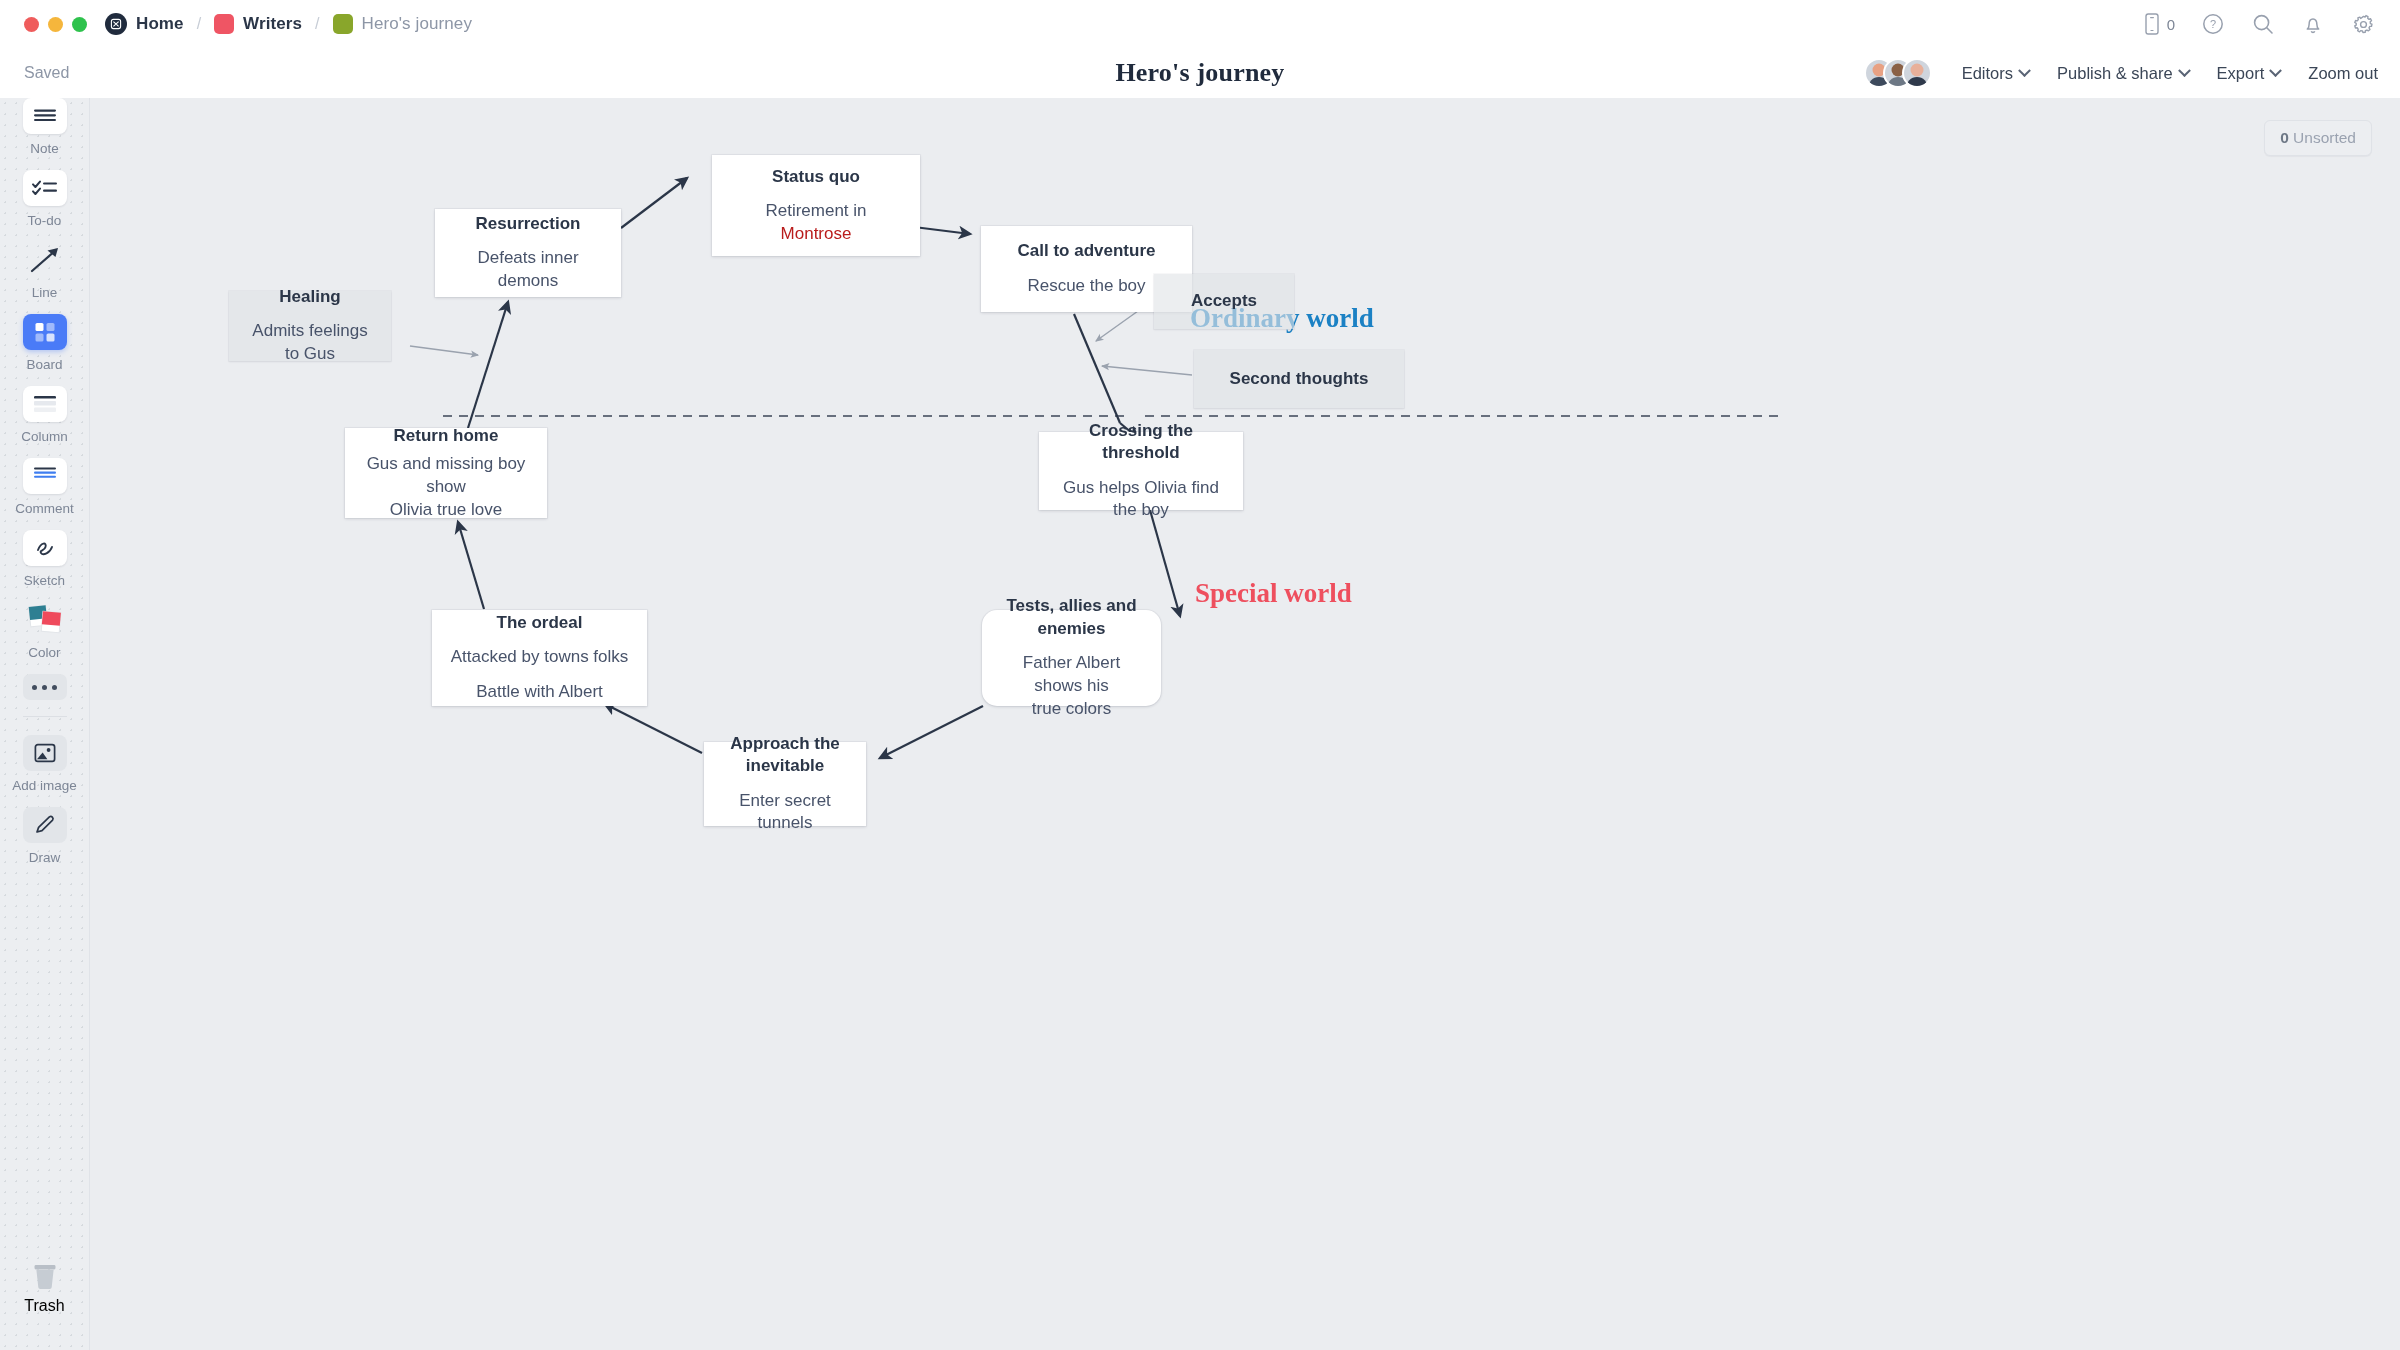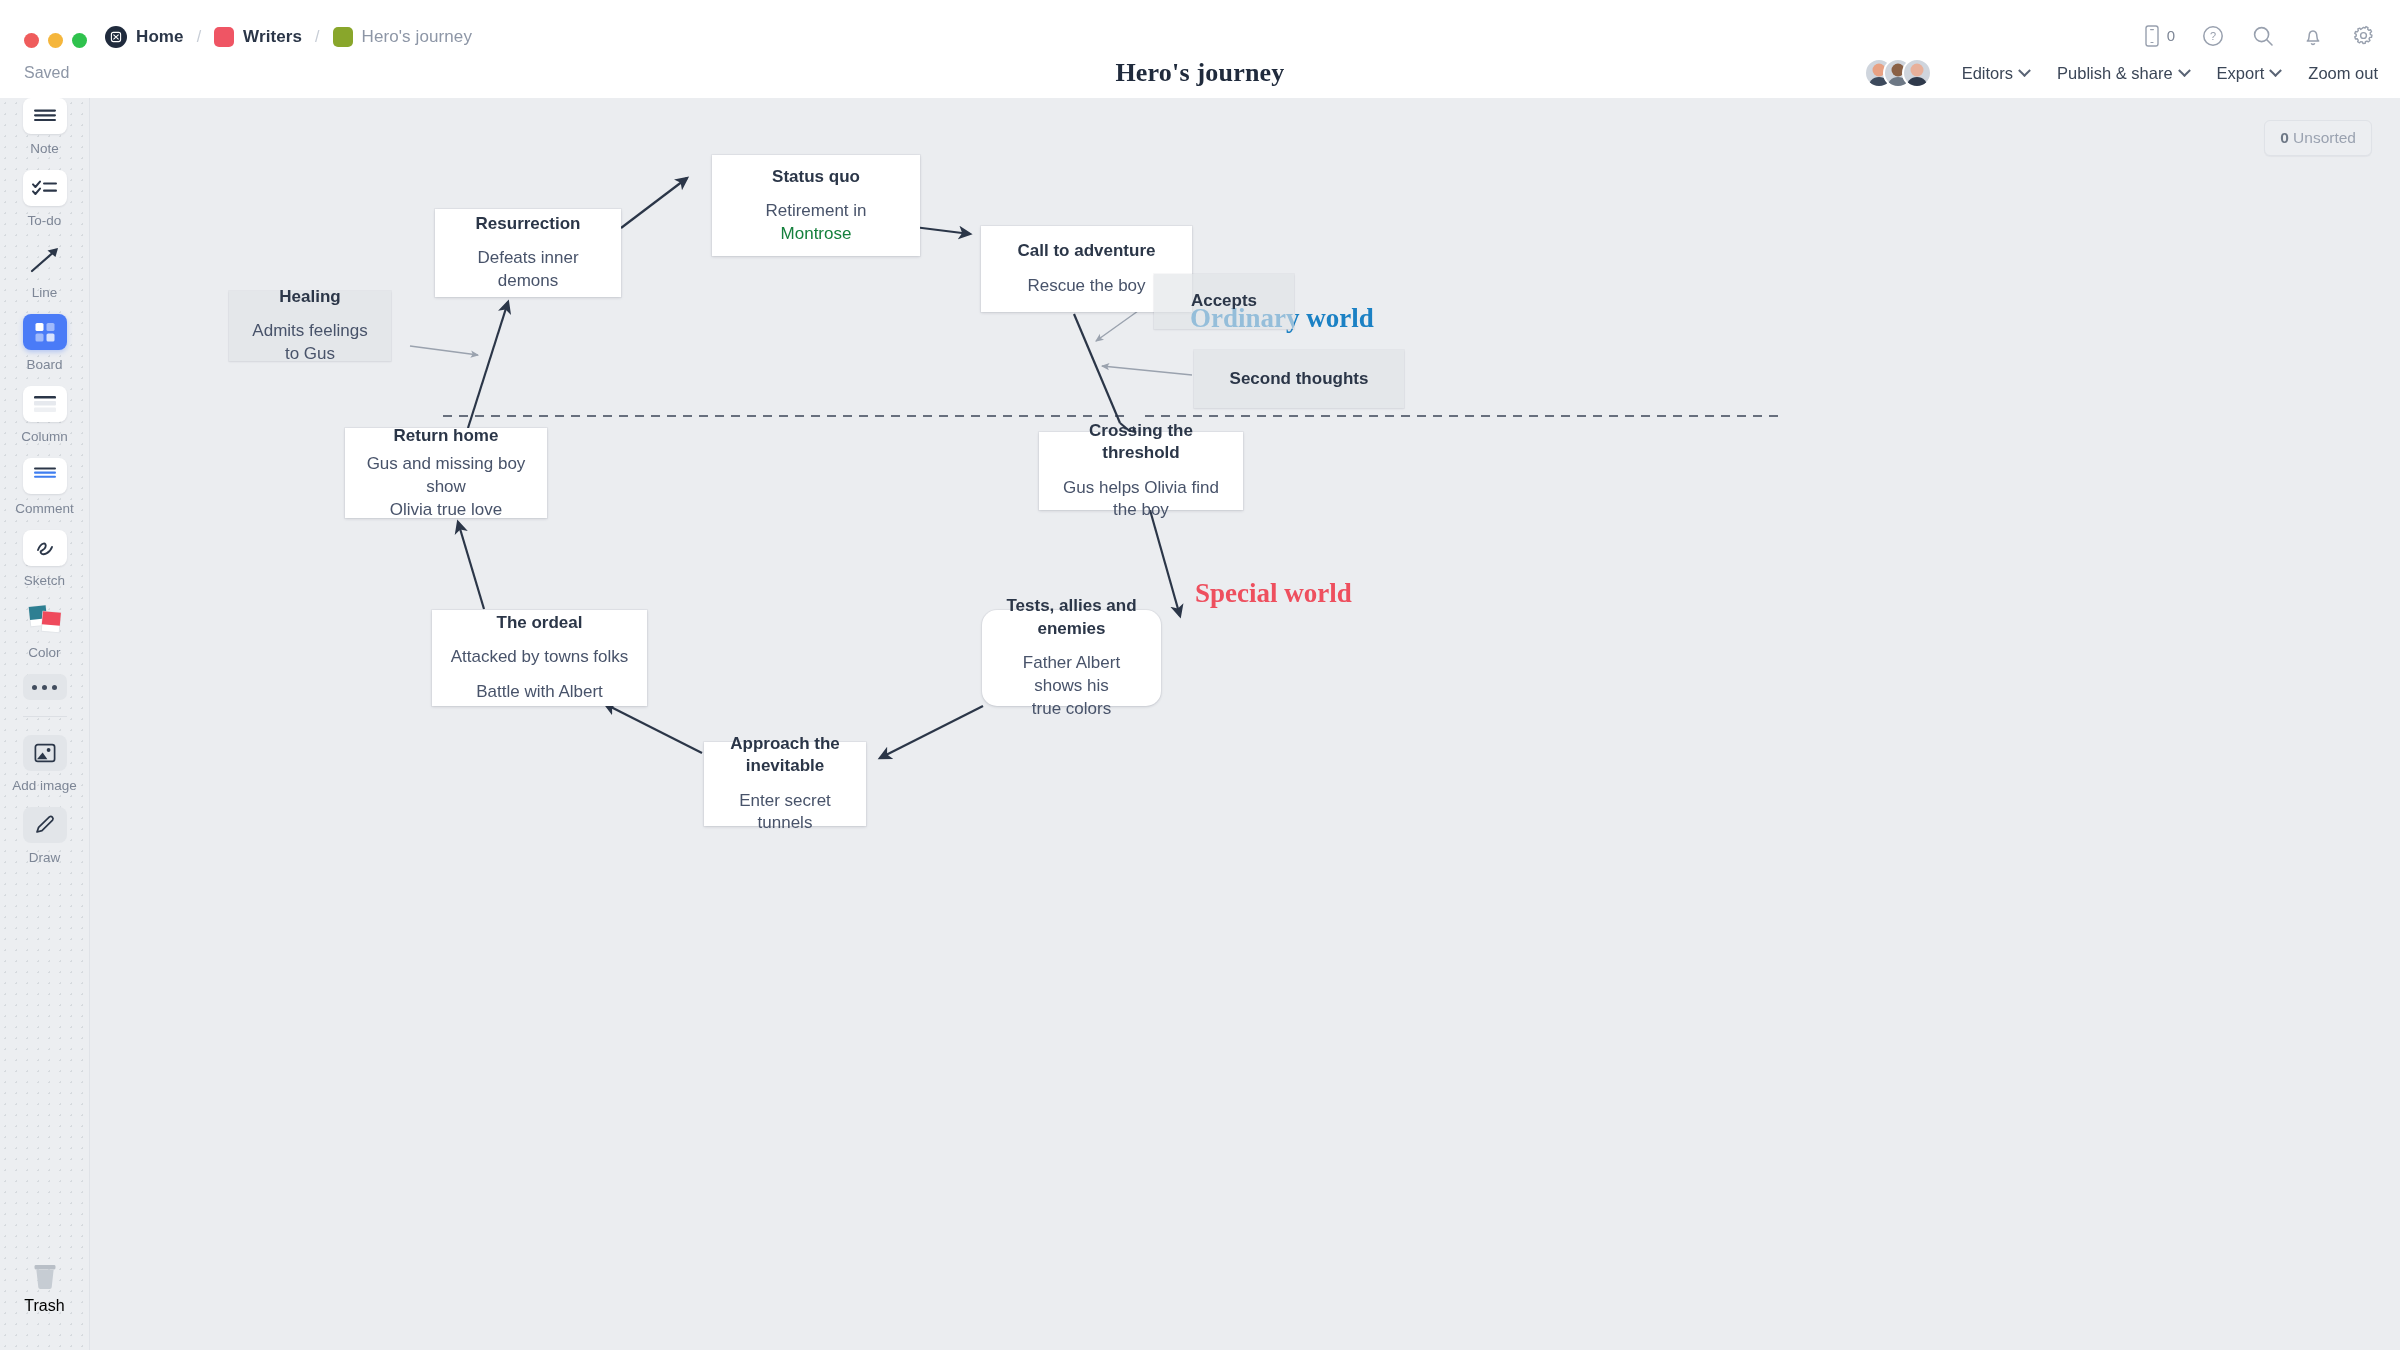--- a/index.html
+++ b/index.html
@@ -7,22 +7,22 @@
     width: 2400px; height: 1350px;
     font-family: "Liberation Sans", sans-serif;
     background: #ffffff;
     overflow: hidden;
   }
   #app { position: relative; width: 2400px; height: 1350px; }
 
   
   .titlebar {
     position: absolute; top: 0; left: 0; width: 2400px; height: 48px;
-    background: #ffffff; display: flex; align-items: flex-end;
-    padding: 0 24px; z-index: 40;
+    background: #ffffff; display: flex; align-items: center;
+    padding: 10px 24px; z-index: 40;
   }
   .traffic { display: flex; gap: 9px; align-items: center; margin-right: 18px; }
   .tl { width: 15px; height: 15px; border-radius: 50%; }
   .tl.red { background: #ef5c5c; }
   .tl.yellow { background: #f5b63c; }
   .tl.green { background: #2fc24d; }
 
   .crumbs { display: flex; align-items: center; gap: 10px; }
   .crumb { display: flex; align-items: center; gap: 9px; }
   .crumb-label { font-size: 17px; font-weight: 700; color: #2b3648; letter-spacing: .1px; }
@@ -423,21 +423,21 @@
 
       <path d="M378 330 L418 204" stroke="#2b3648" stroke-width="2.2" marker-end="url(#ah)" fill="none"></path>
     </svg>
 
     <div class="worldlbl" style="left:1100px; top:205px; color:#1b81c4;">Ordinary world</div>
     <div class="worldlbl" style="left:1105px; top:480px; color:#ee4f5e;">Special world</div>
 
     <div class="card" style="left:622px; top:57px; width:208px; height:101px;">
       <div class="ct">Status quo</div>
       <div class="cb">Retirement in</div>
-      <div style="font-size:17px;color:#15803d;line-height:1.34;">Montrose</div>
+      <div style="font-size:17px;color:#b91c1c;line-height:1.34;">Montrose</div>
     </div>
 
     <div class="card" style="left:891px; top:128px; width:211px; height:86px;">
       <div class="ct">Call to adventure</div>
       <div class="cb">Rescue the boy</div>
     </div>
 
     <div class="card ghost" style="left:1064px; top:176px; width:140px; height:55px;">
       <div class="ct">Accepts</div>
     </div>

